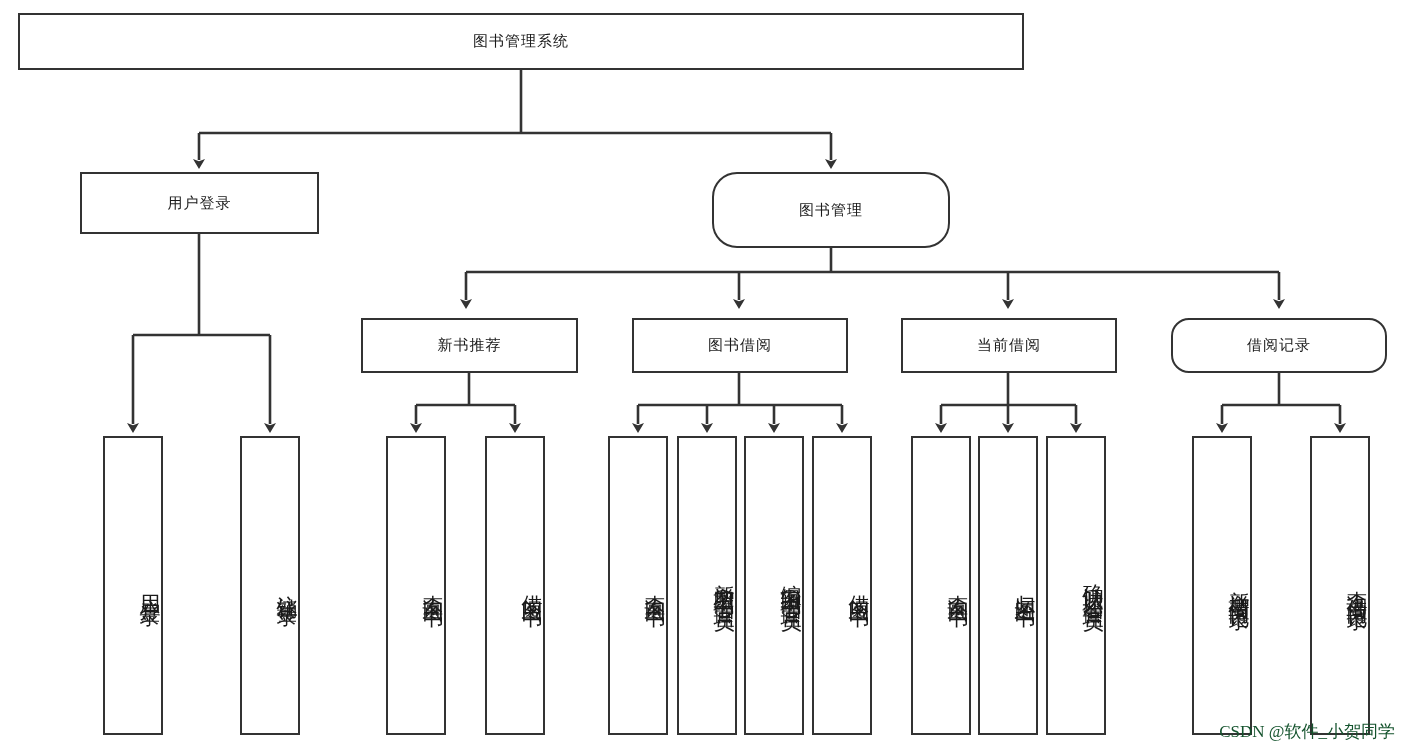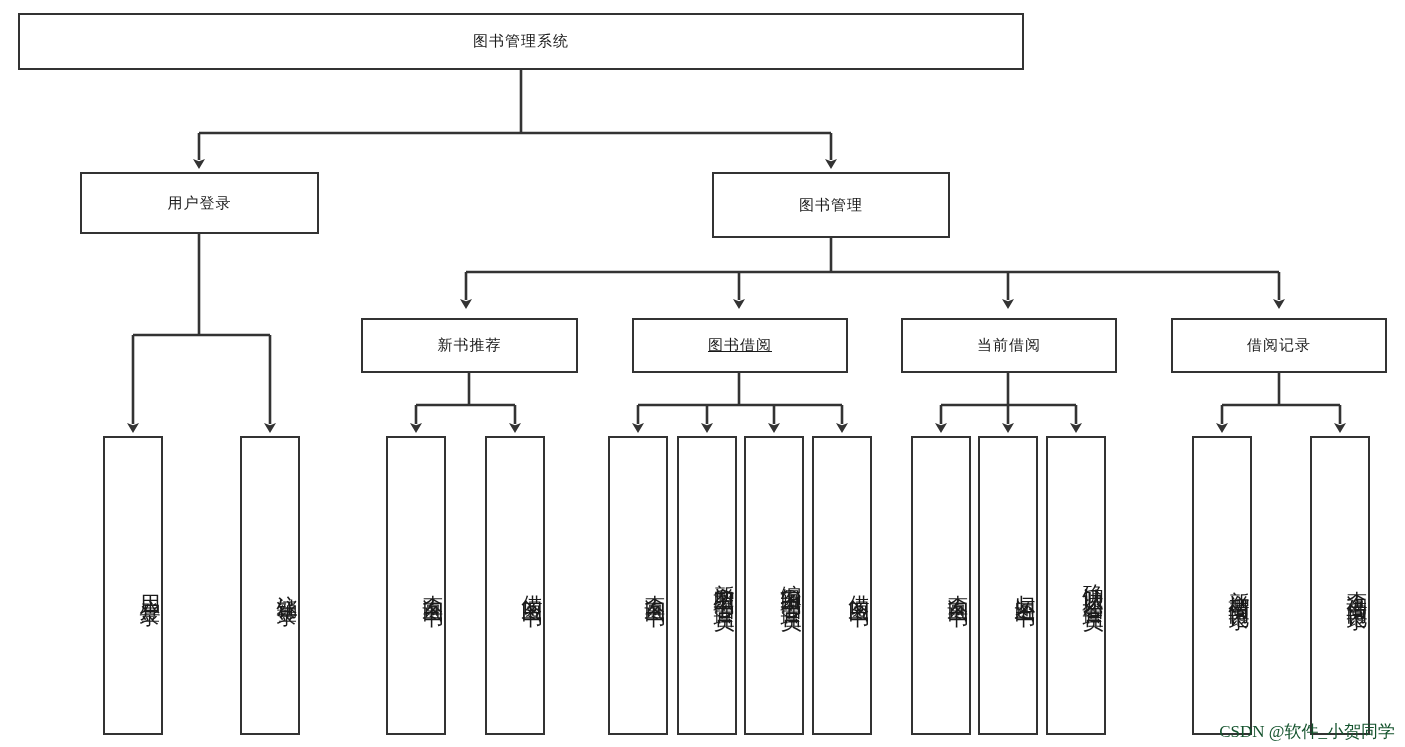--- a/index.html
+++ b/index.html
@@ -127,37 +127,37 @@
   </svg>
 
   <div class="node horiz" style="left:18px; top:13px; width:1006px; height:57px;">
     <span class="label">图书管理系统</span>
   </div>
 
   <div class="node horiz" style="left:80px; top:172px; width:239px; height:62px;">
     <span class="label">用户登录</span>
   </div>
 
-  <div class="node horiz" style="left:712px; top:172px; width:238px; height:66px;">
+  <div class="node horiz" style="left:712px; top:172px; width:238px; height:76px;border-radius:25px;">
     <span class="label">图书管理</span>
   </div>
 
   <div class="node horiz" style="left:361px; top:318px; width:217px; height:55px;text-align:right;">
     <span class="label">新书推荐</span>
   </div>
 
-  <div class="node horiz" style="left:632px; top:318px; width:216px; height:55px;text-decoration:underline;">
+  <div class="node horiz" style="left:632px; top:318px; width:216px; height:55px;">
     <span class="label">图书借阅</span>
   </div>
 
   <div class="node horiz" style="left:901px; top:318px; width:216px; height:55px;">
     <span class="label">当前借阅</span>
   </div>
 
-  <div class="node horiz" style="left:1171px; top:318px; width:216px; height:55px;">
+  <div class="node horiz" style="left:1171px; top:318px; width:216px; height:55px;border-radius:18px;">
     <span class="label">借阅记录</span>
   </div>
 
   <div class="node vert" style="left:103px; top:436px; width:60px; height:299px;">
     <span class="label">用户登录</span>
   </div>
 
   <div class="node vert" style="left:240px; top:436px; width:60px; height:299px;">
     <span class="label">注销登录</span>
   </div>

